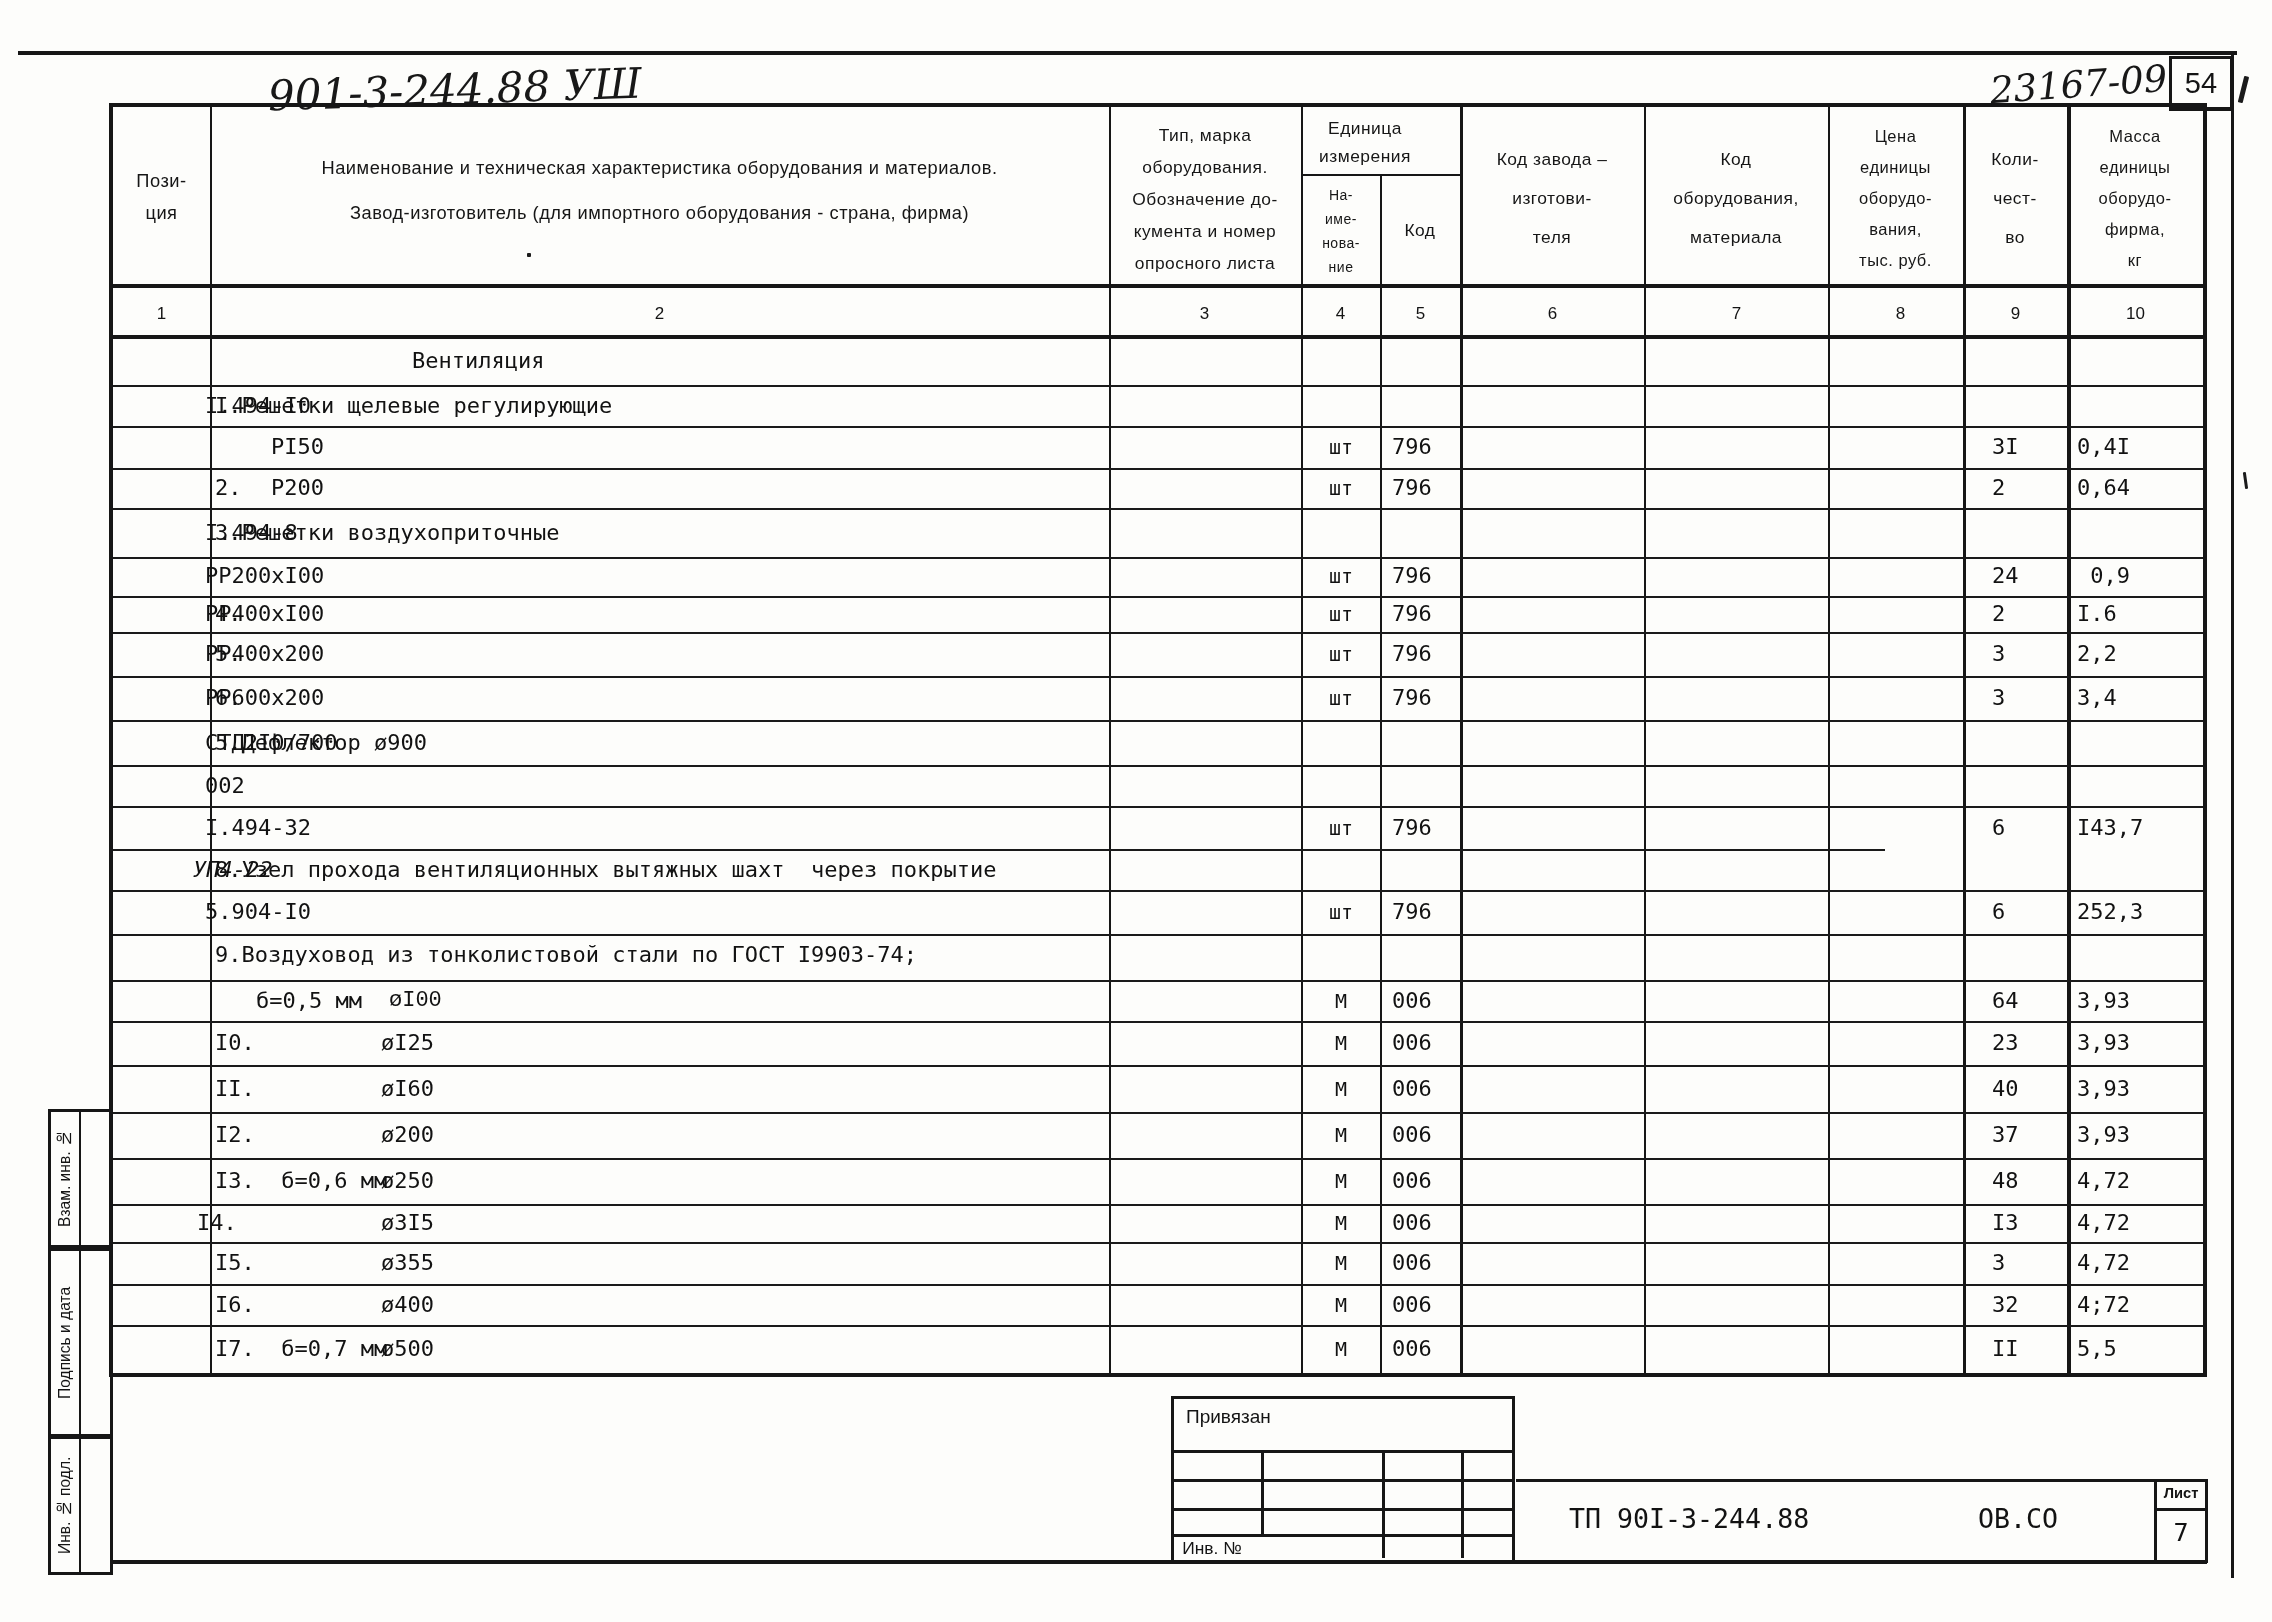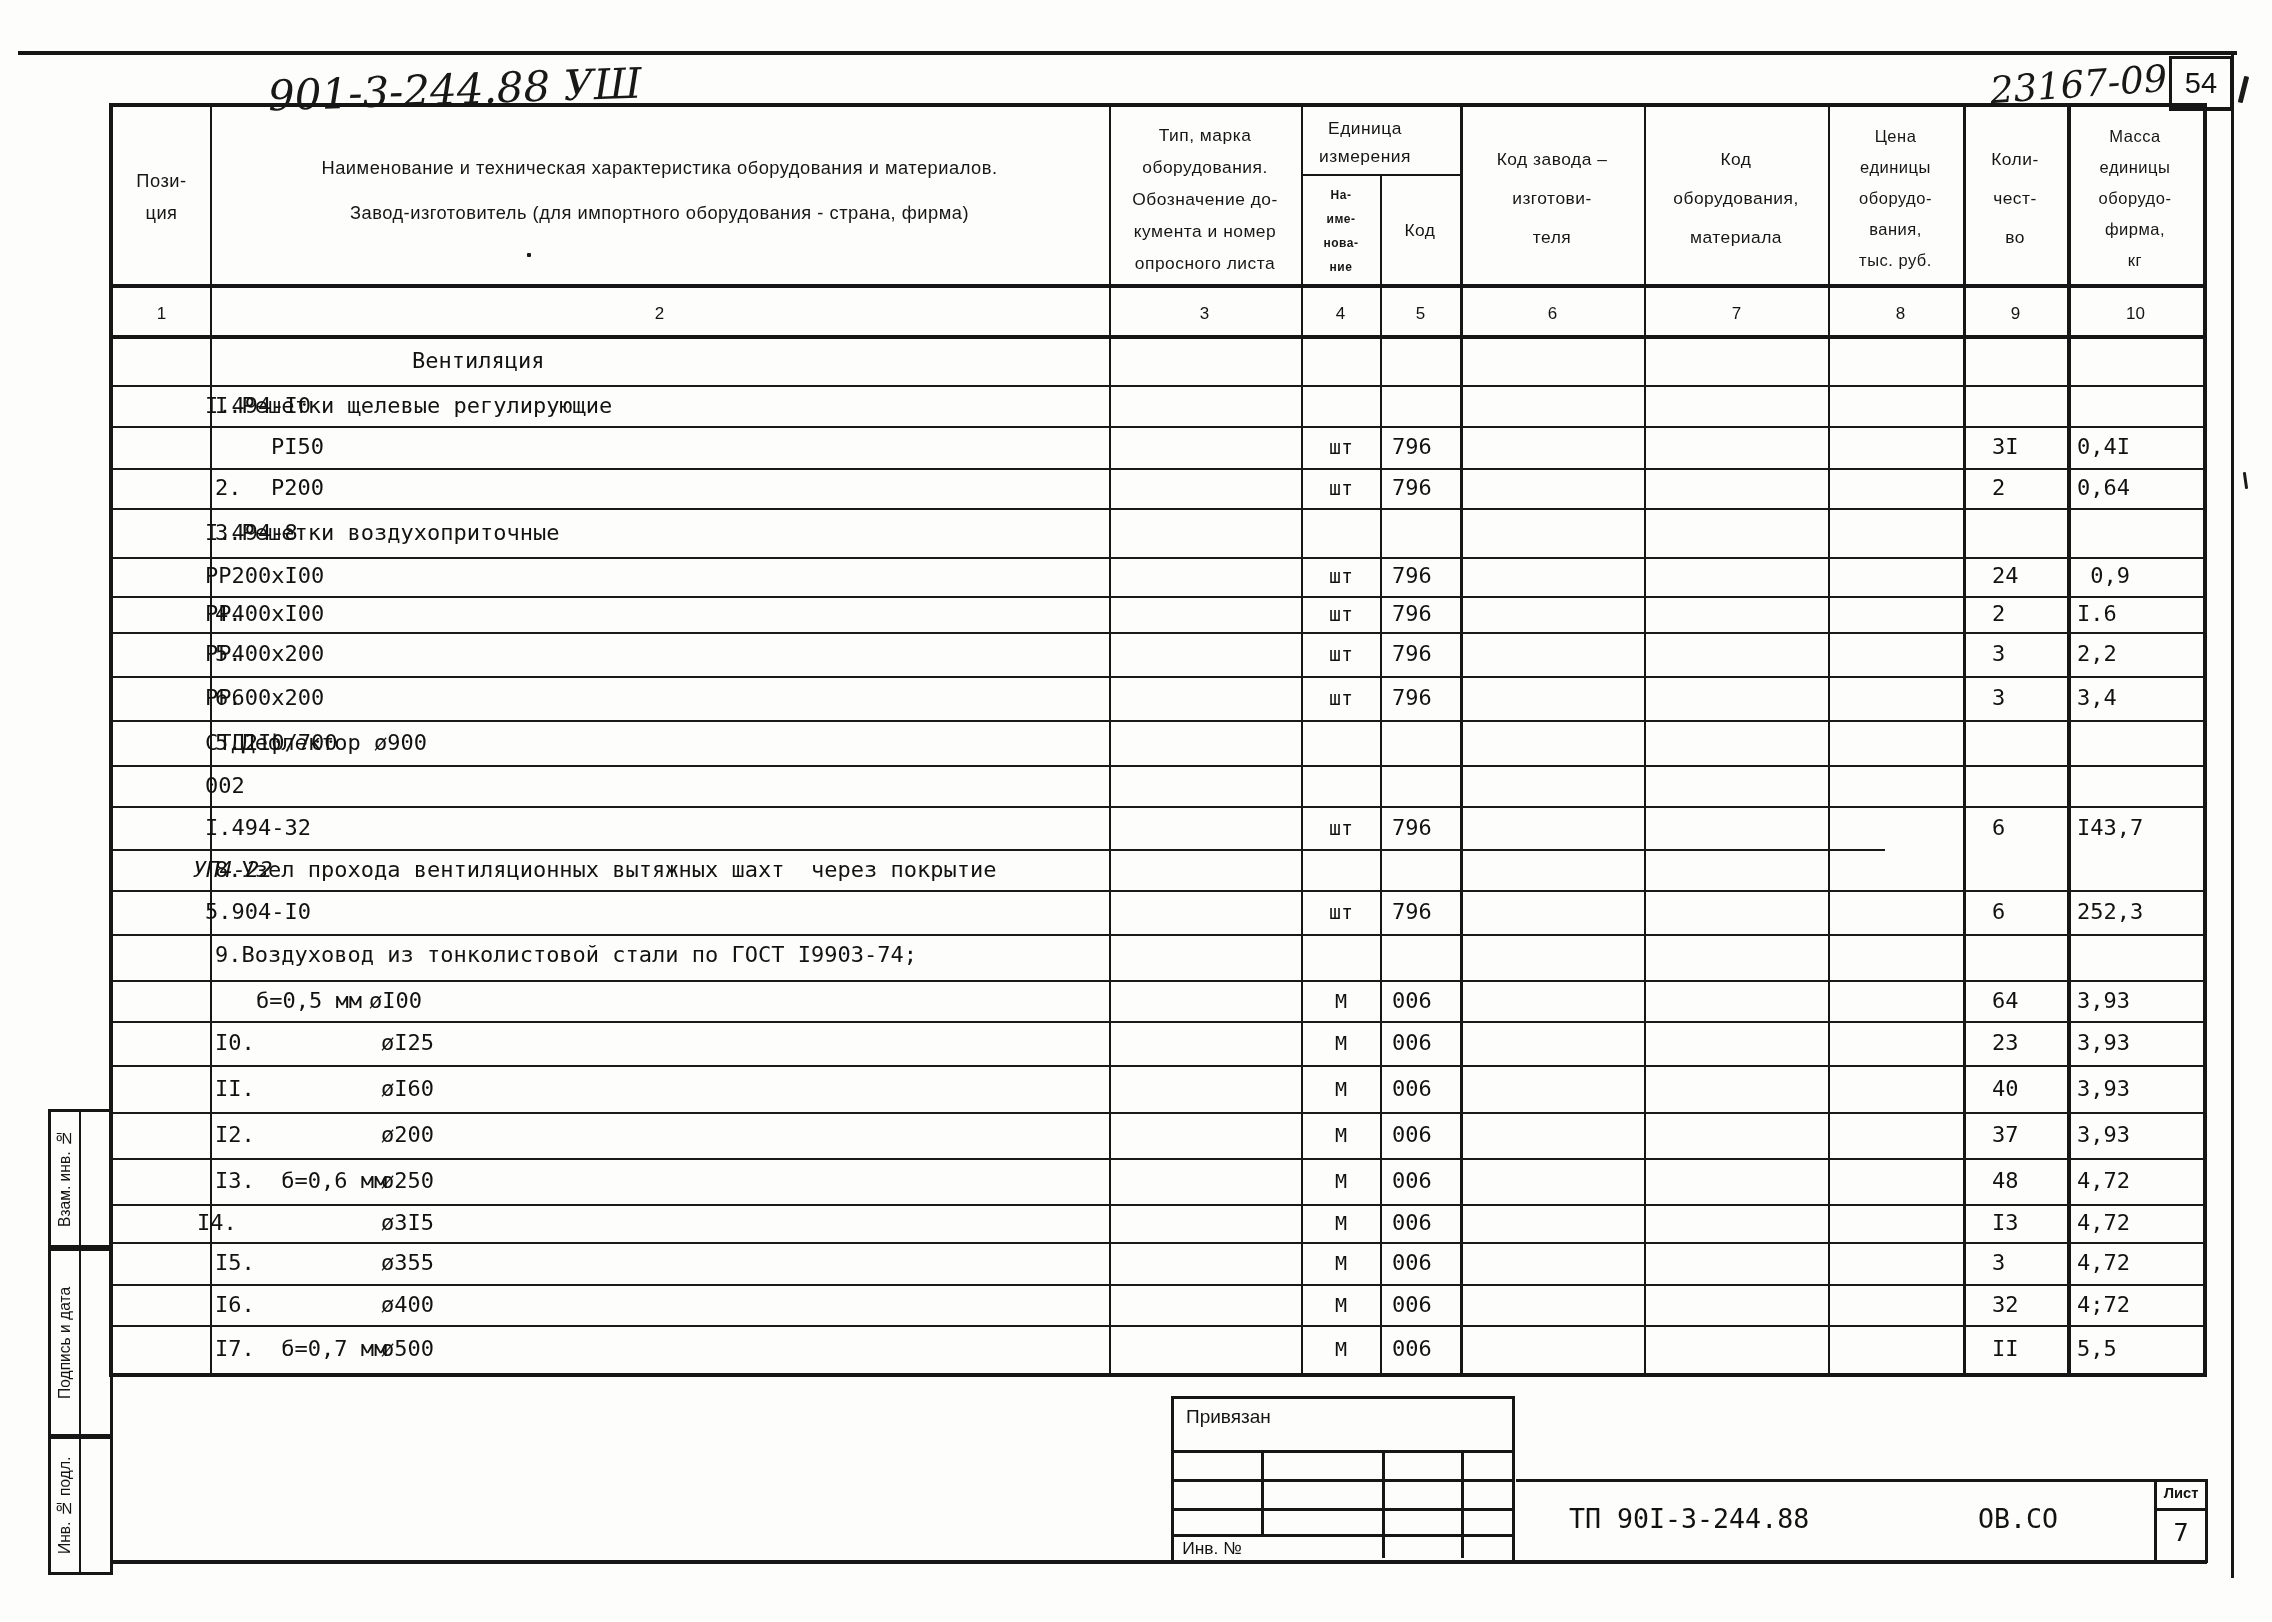--- a/index.html
+++ b/index.html
@@ -39,21 +39,21 @@
 ция</div>
   <div class="hd" style="left: 210px; top: 156px; width: 899px; height: 23px; font-size: 18.3px; white-space: pre-line;">Наименование и техническая характеристика  оборудования и материалов.</div>
   <div class="hd" style="left: 210px; top: 201px; width: 899px; height: 23px; font-size: 18.3px; white-space: pre-line;">Завод-изготовитель  (для импортного оборудования -  страна, фирма)</div>
   <div class="hd" style="left: 1109px; top: 114px; width: 192px; height: 169px; font-size: 17.4px; line-height: 32px; white-space: pre-line;">Тип,    марка
 оборудования.
 Обозначение  до-
 кумента  и  номер
 опросного листа</div>
   <div class="hd" style="left: 1301px; top: 111px; width: 128px; height: 62px; font-size: 17.4px; line-height: 28px; white-space: pre-line;">Единица
 измерения</div>
-  <div class="hd" style="left: 1301px; top: 178px; width: 80px; height: 105px; font-size: 12px; line-height: 24px; white-space: pre-line; font-weight: bold;">На-
+  <div class="hd" style="left: 1301px; top: 178px; width: 80px; height: 105px; font-size: 14px; line-height: 24px; white-space: pre-line;">На-
 име-
 нова-
 ние</div>
   <div class="hd" style="left: 1380px; top: 178px; width: 80px; height: 105px; font-size: 17.4px; white-space: pre-line;">Код</div>
   <div class="hd" style="left: 1460px; top: 114px; width: 184px; height: 169px; font-size: 17.4px; line-height: 39px; white-space: pre-line;">Код  завода –
 изготови-
 теля</div>
   <div class="hd" style="left: 1644px; top: 114px; width: 184px; height: 169px; font-size: 17.4px; line-height: 39px; white-space: pre-line;">Код
 оборудования,
 материала</div>
@@ -213,21 +213,21 @@
       <div class="bc" style="left: 1188px; width: 80px; text-align: center; font-size: 20px;">шт</div>
       <div class="bc" style="left: 1279px;">796</div>
       <div class="bc" style="left: 1879px;">6</div>
       <div class="bc" style="left: 1964px;">252,3</div>
     </div>
     <div class="abs" style="left: 113px; top: 931px; width: 2090px; height: 51px; border-bottom: 2.3px solid rgb(26, 26, 26); box-sizing: border-box;">
       <div class="bc" style="left: 102px;">9.Воздуховод из тонколистовой стали по ГОСТ I9903-74;</div>
     </div>
     <div class="abs" style="left: 113px; top: 982px; width: 2090px; height: 41px; border-bottom: 2.3px solid rgb(26, 26, 26); box-sizing: border-box;">
       <div class="bc" style="left: 143px;">б=0,5 мм</div>
-      <div class="bc" style="left: 256px;">øI00</div>
+      <div class="bc" style="left: 276px; font-family: Liberation Mono, monospace;">øI00</div>
       <div class="bc" style="left: 1188px; width: 80px; text-align: center; font-size: 20px;">М</div>
       <div class="bc" style="left: 1279px;">006</div>
       <div class="bc" style="left: 1879px;">64</div>
       <div class="bc" style="left: 1964px;">3,93</div>
     </div>
     <div class="abs" style="left: 113px; top: 1023px; width: 2090px; height: 44px; border-bottom: 2.3px solid rgb(26, 26, 26); box-sizing: border-box;">
       <div class="bc" style="left: 102px;">I0.</div>
       <div class="bc" style="left: 268px;">øI25</div>
       <div class="bc" style="left: 1188px; width: 80px; text-align: center; font-size: 20px;">М</div>
       <div class="bc" style="left: 1279px;">006</div>

